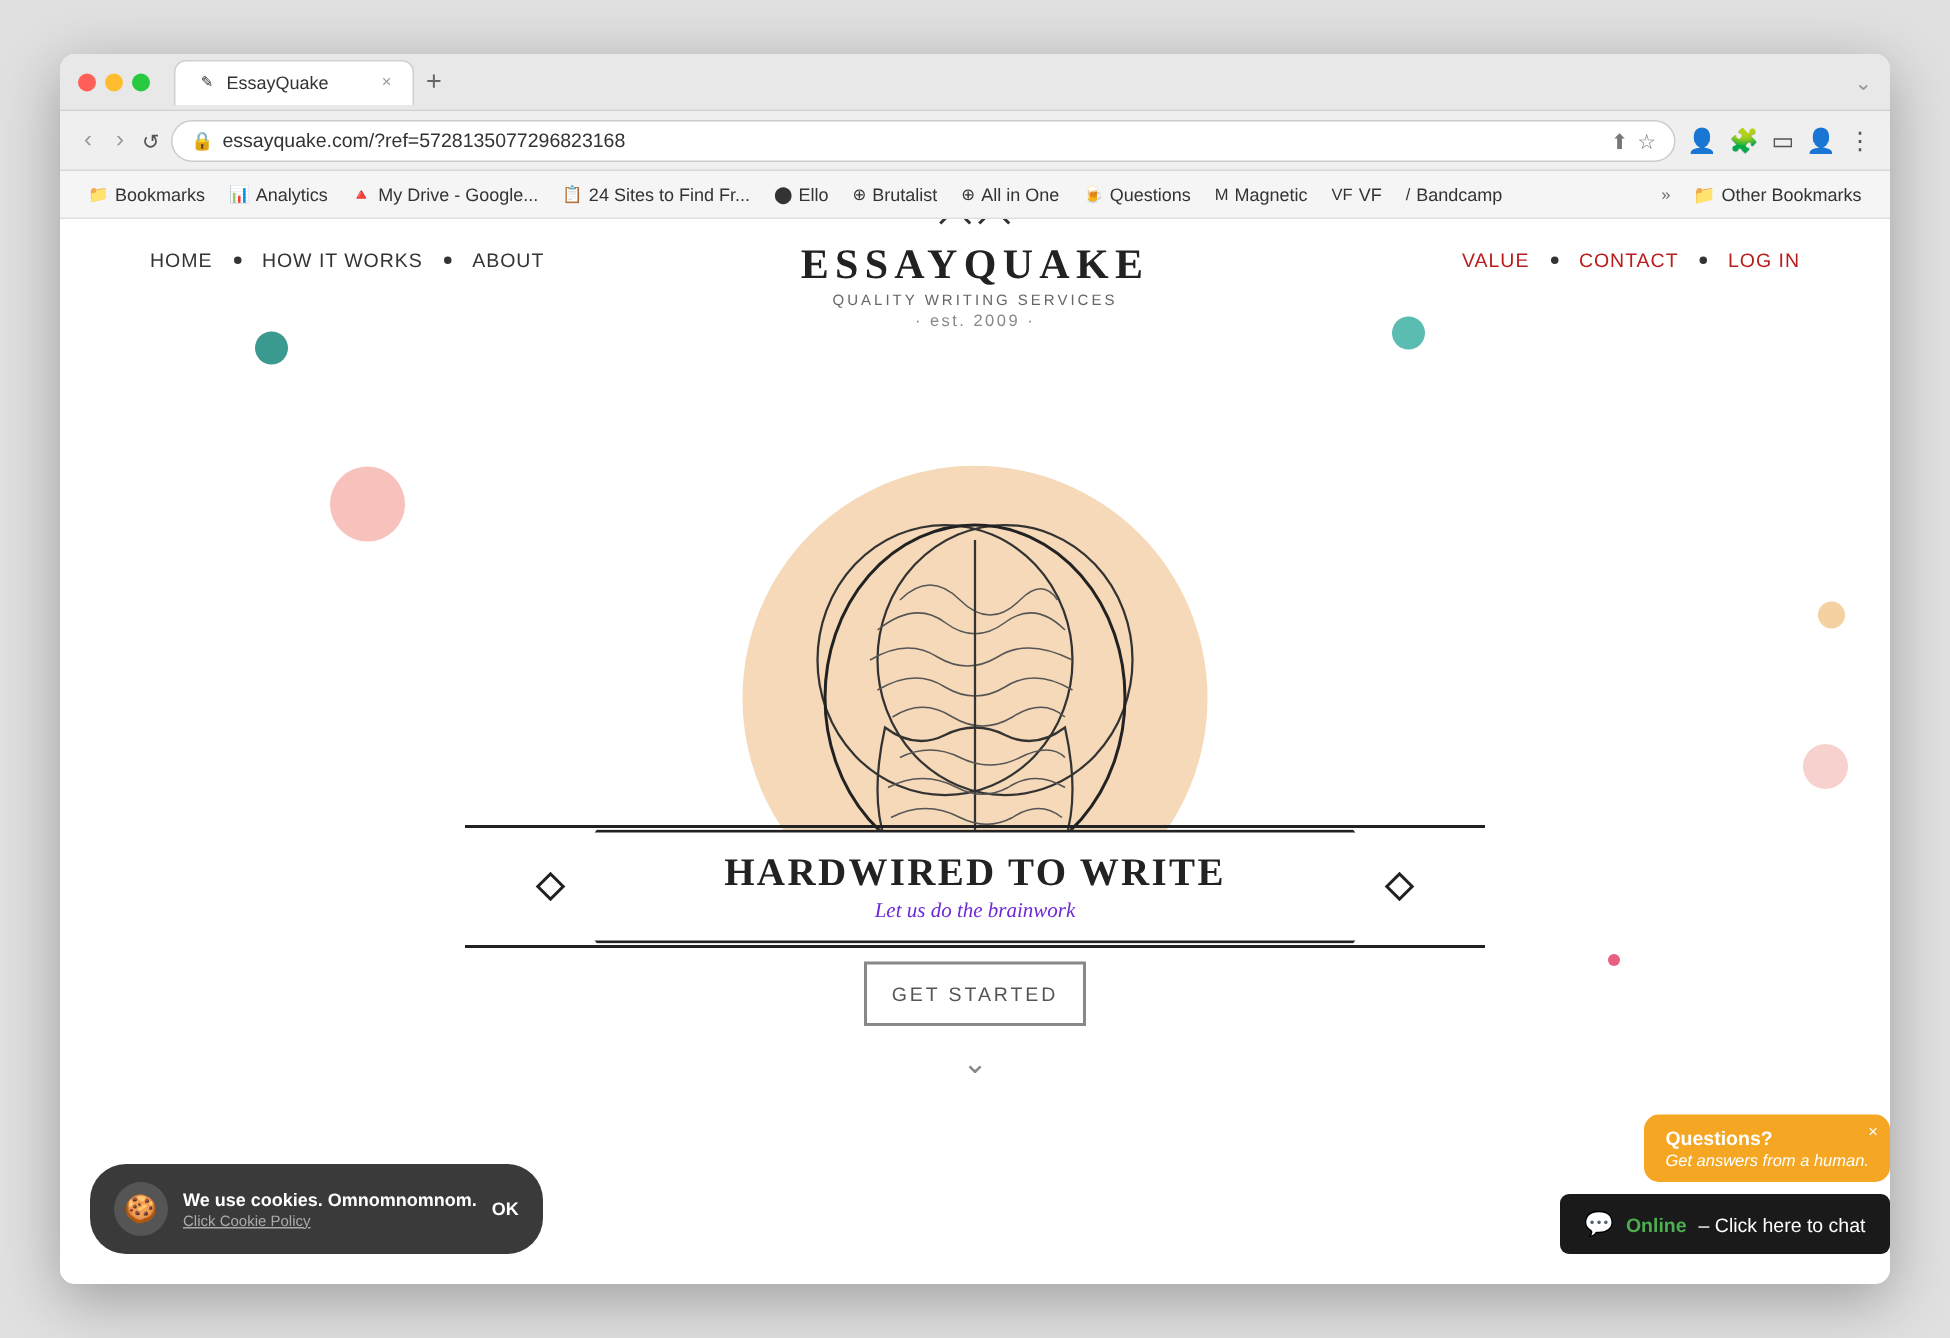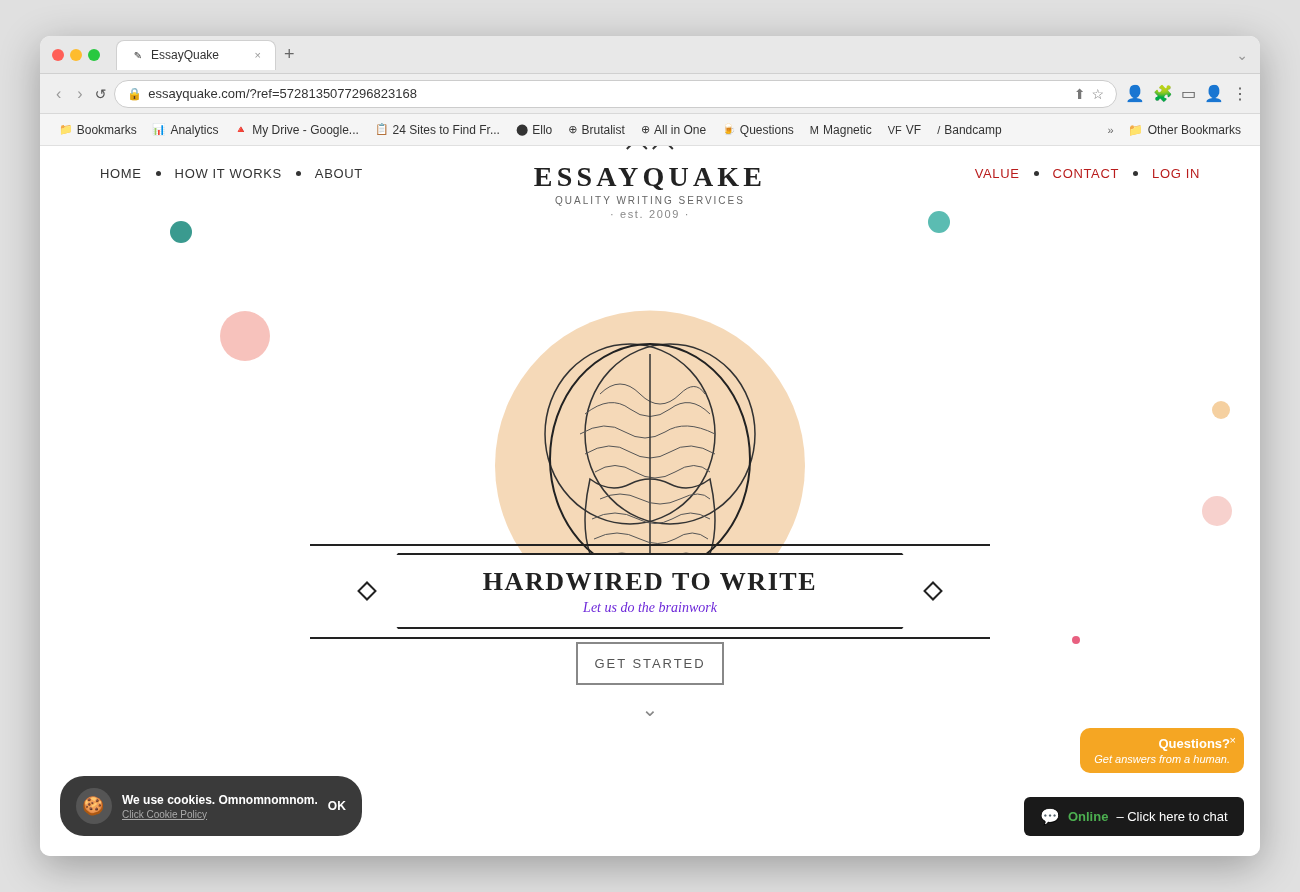--- a/index.html
+++ b/index.html
@@ -351,27 +351,26 @@
       color: #fff;
       font-size: 12px;
       font-weight: 700;
       cursor: pointer;
     }
 
     
     .chat-widget {
       position: absolute;
       bottom: 20px;
-      right: 16px;
+      right: 0;
       display: flex;
       flex-direction: column;
       align-items: flex-end;
-      gap: 24px;
+      gap: 8px;
       z-index: 100;
-      text-align: right;
     }
     .chat-bubble {
       background: #f5a623;
       color: #fff;
       border-radius: 10px;
       padding: 8px 14px;
       font-size: 13px;
       position: relative;
       display: flex;
       align-items: flex-start;
@@ -570,21 +569,21 @@
           <path d="M90,175 Q110,165 130,175 Q150,185 170,175 Q190,165 200,175" fill="none" stroke="#555" stroke-width="1"></path>
           <path d="M82,195 Q105,183 128,195 Q145,204 162,195 Q180,183 200,195" fill="none" stroke="#555" stroke-width="1"></path>
           <path d="M84,215 Q107,203 130,215 Q148,224 165,215 Q183,203 198,215" fill="none" stroke="#555" stroke-width="1"></path>
           <path d="M90,234 Q112,224 133,234 Q148,241 160,234 Q176,224 192,234" fill="none" stroke="#555" stroke-width="1"></path>
 
           <ellipse cx="140" cy="135" rx="100" ry="115" fill="none" stroke="#222" stroke-width="2"></ellipse>
         </svg>
 
         <div style="position:relative;z-index:10;width:100%;margin-top:-20px;">
           <div style="width:100%;height:2px;background:#222;"></div>
-          <div style="display:flex;align-items:center;justify-content:center;position:relative;height:91px;">
+          <div style="display:flex;align-items:center;justify-content:center;position:relative;height:78px;">
 
             <div style="background:#fff;border:2px solid #222;width:560px;height:76px;display:flex;flex-direction:column;align-items:center;justify-content:center;position:relative;clip-path:polygon(28px 0%, calc(100% - 28px) 0%, 100% 50%, calc(100% - 28px) 100%, 28px 100%, 0% 50%);">
               <div style="font-size:26px;font-weight:700;letter-spacing:0.06em;color:#222;font-family:Georgia,serif;">HARDWIRED TO WRITE</div>
               <div style="font-size:14px;color:#6d28d9;font-style:italic;font-family:Georgia,serif;margin-top:3px;">Let us do the brainwork</div>
             </div>
 
             <div style="position:absolute;left:50px;width:14px;height:14px;background:#fff;border:2px solid #222;transform:rotate(45deg);"></div>
 
             <div style="position:absolute;right:50px;width:14px;height:14px;background:#fff;border:2px solid #222;transform:rotate(45deg);"></div>
           </div>

